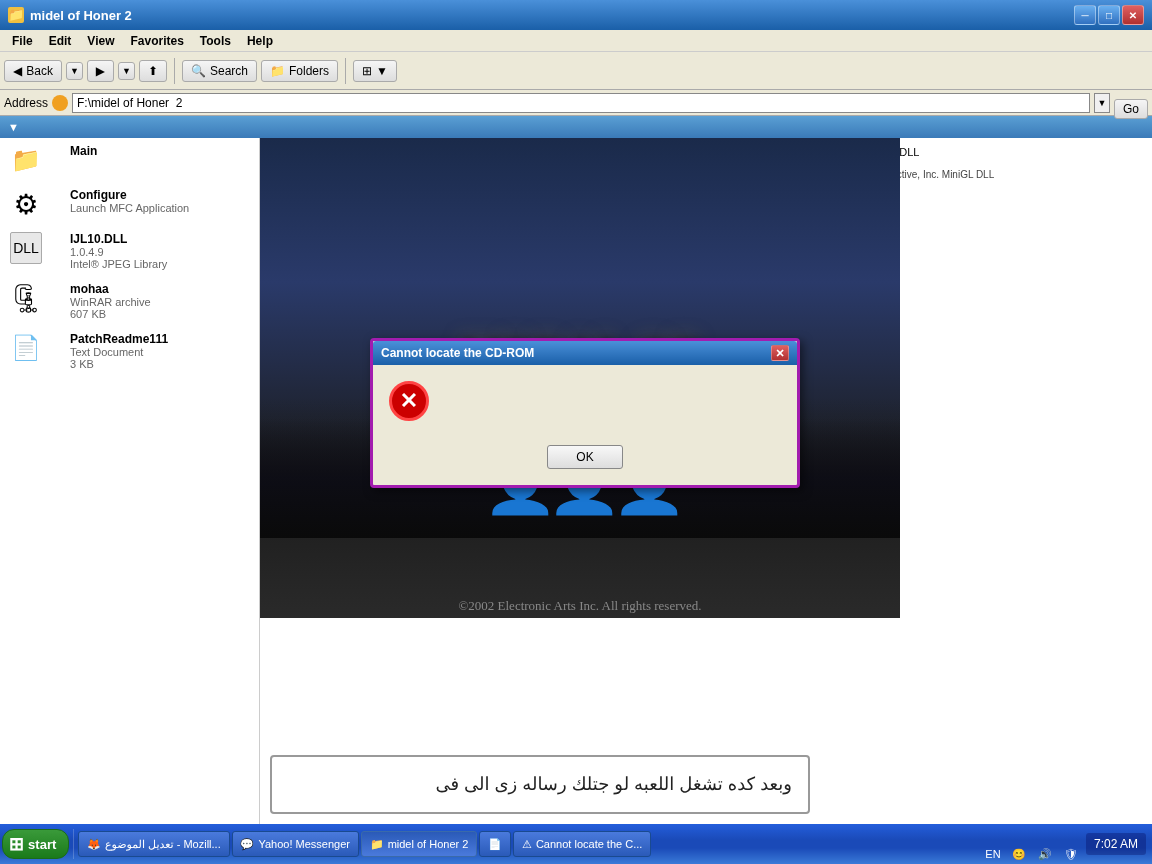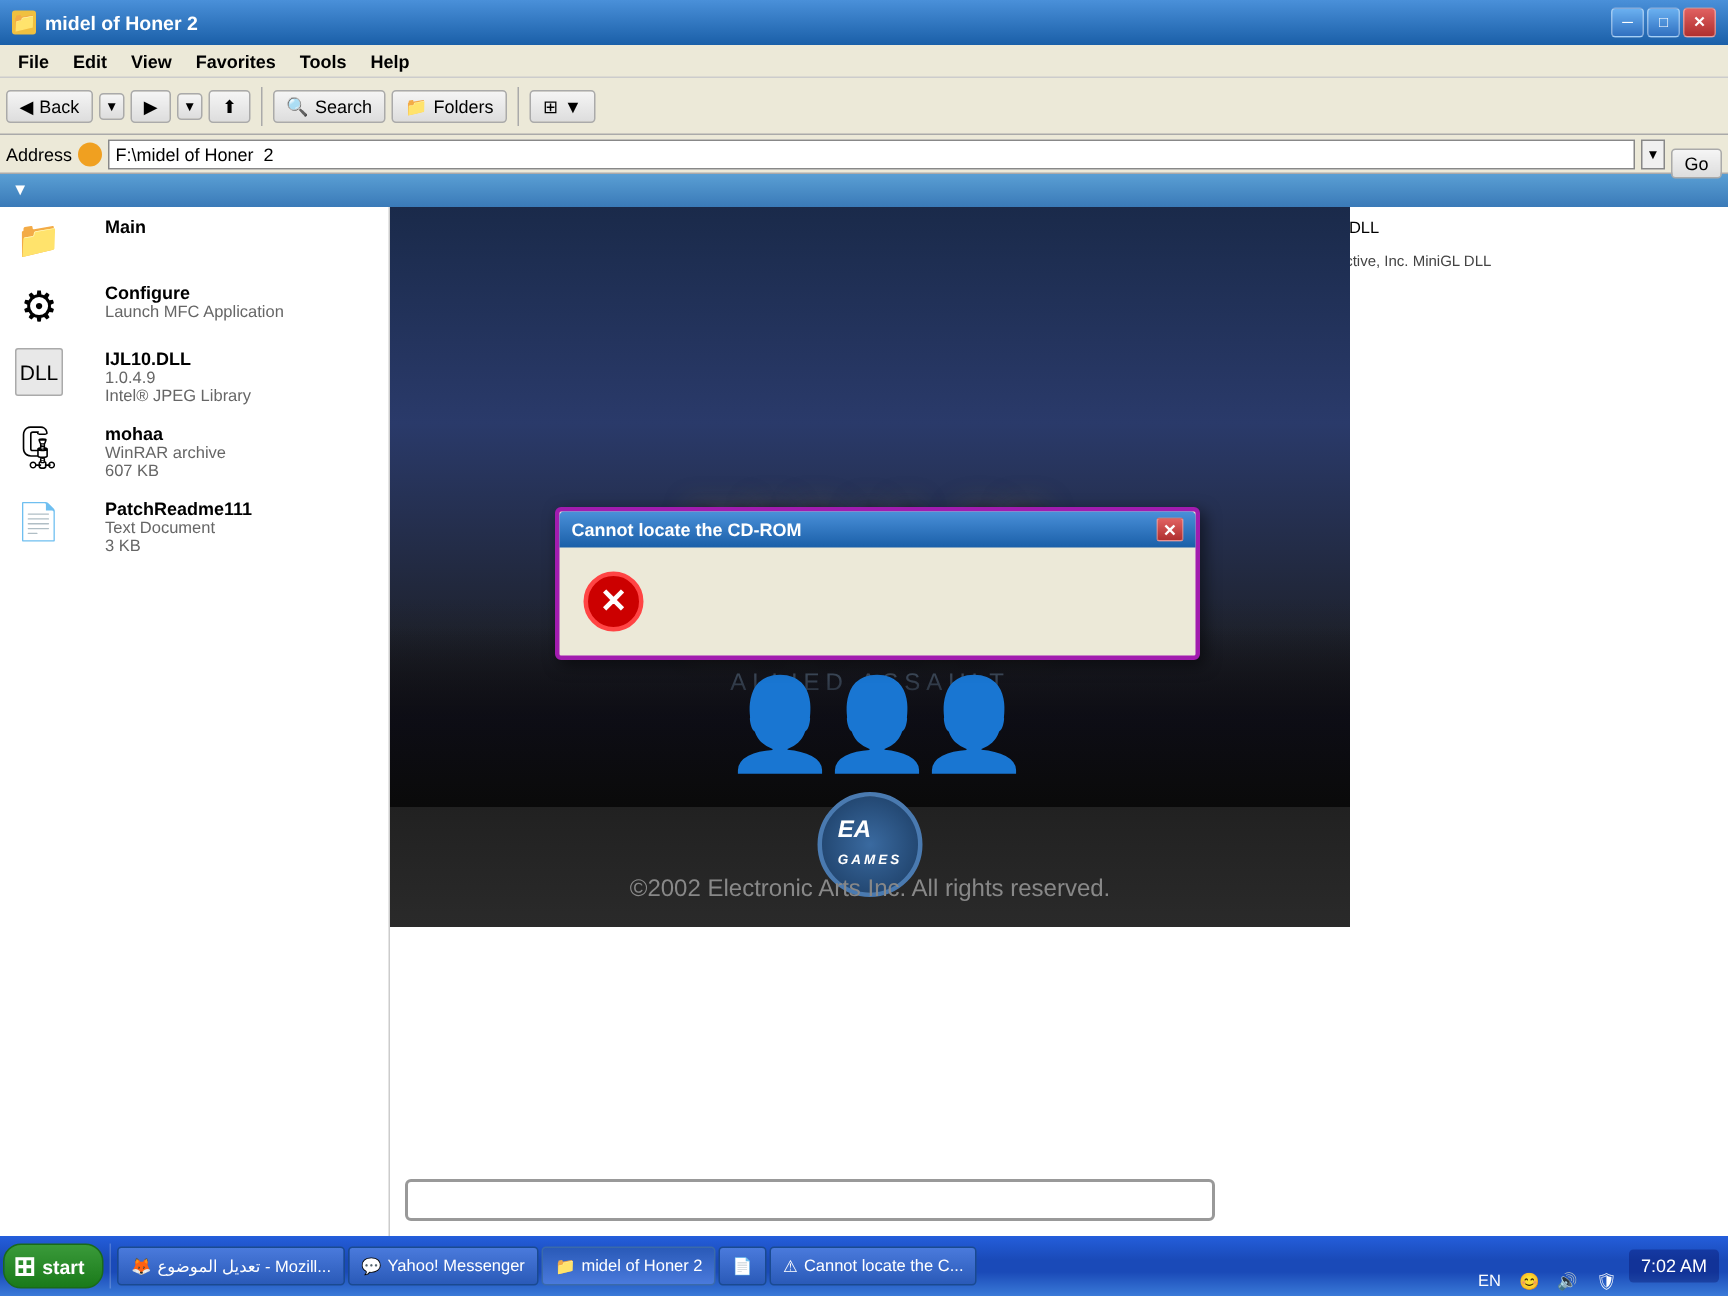--- a/index.html
+++ b/index.html
@@ -229,23 +229,24 @@
       border-radius: 50%;
       border: 3px solid #4a7ab0;
       display: flex; align-items: center; justify-content: center;
       color: white;
       font-size: 18px;
       font-weight: bold;
       font-style: italic;
     }
     .copyright-text {
       position: absolute;
-      bottom: 16px;
+      bottom: 4px;
       color: #888;
-      font-size: 16px;
+      font-size: 13px;
+      font-family: Liberation Serif, serif;
     }
 
     
     #error-dialog {
       position: absolute;
       left: 110px; top: 200px;
       width: 430px;
       background: #ECE9D8;
       border: 3px solid #a21caf;
       border-radius: 4px;
@@ -569,39 +570,38 @@
       <div style="position:relative; display:flex; flex-direction:column; align-items:center; padding-top:40px;">
         <div class="game-title-text">MEDAL OF</div>
         <div class="game-title-text" style="font-size:60px;">HONOR</div>
         <div class="game-subtitle">ALLIED ASSAULT</div>
       </div>
       <div class="game-soldiers">
 
         <div style="position:absolute; bottom:0; width:100%; height:120px; background: linear-gradient(to top, #0a0a0a 0%, rgba(10,10,20,0.8) 50%, transparent 100%);"></div>
         <div style="position:absolute; bottom:20px; left:50%; transform:translateX(-50%); color:#555; font-size:60px; letter-spacing:-10px;">👤👤👤</div>
       </div>
-      <div class="ea-logo-area">
-        <div class="ea-logo">
-          <span style="font-style:italic; font-size:16px; font-weight:bold;">EA<br><span style="font-size:9px; letter-spacing:2px;">GAMES</span></span>
-        </div>
-      </div>
       <div class="copyright-text">©2002 Electronic Arts Inc. All rights reserved.</div>
     </div>
 
     <div id="error-dialog">
       <div class="dialog-titlebar">
         <span>Cannot locate the CD-ROM</span>
         <div class="dialog-close">✕</div>
       </div>
       <div class="dialog-body">
         <div class="dialog-error-icon">✕</div>
       </div>
+      <div class="dialog-footer">
+        <button class="dialog-ok-btn">OK</button>
+      </div>
     </div>
 
     <div id="arabic-note">
+      <div>وبعد كده تشغل اللعبه لو جتلك رساله زى الى فى</div>
     </div>
 
   </div>
 </div>
 
 <div id="taskbar">
   <div class="start-btn">
     <span class="start-icon">⊞</span>
     <span>start</span>
   </div>

